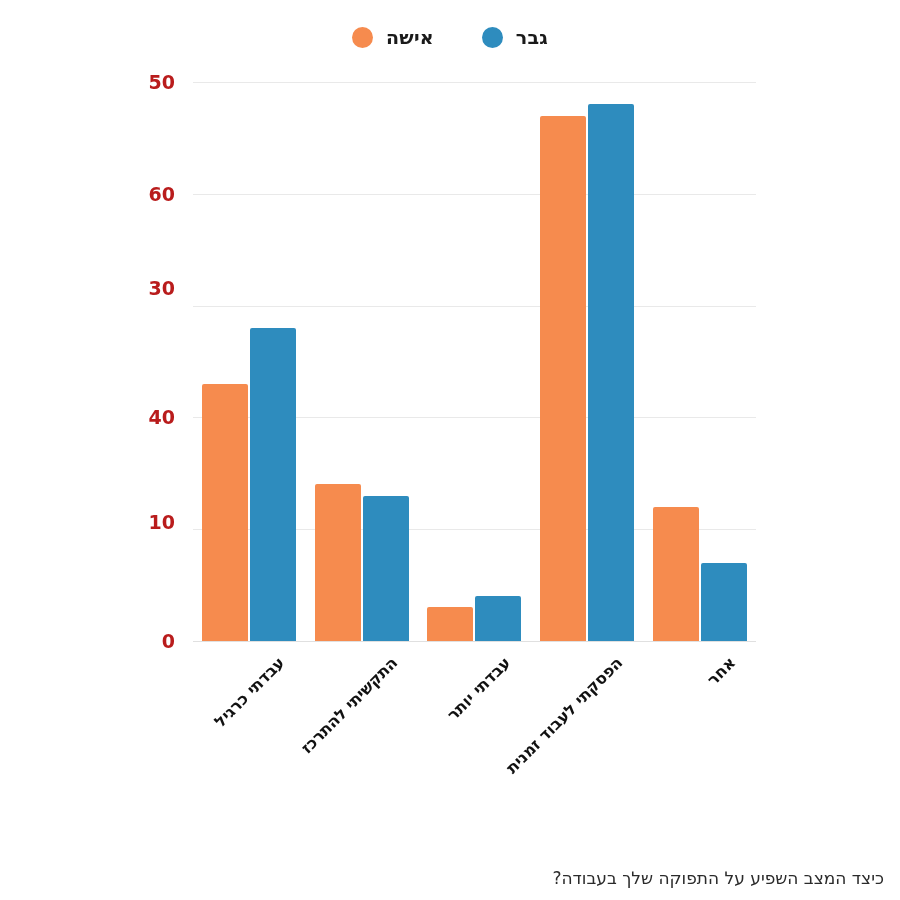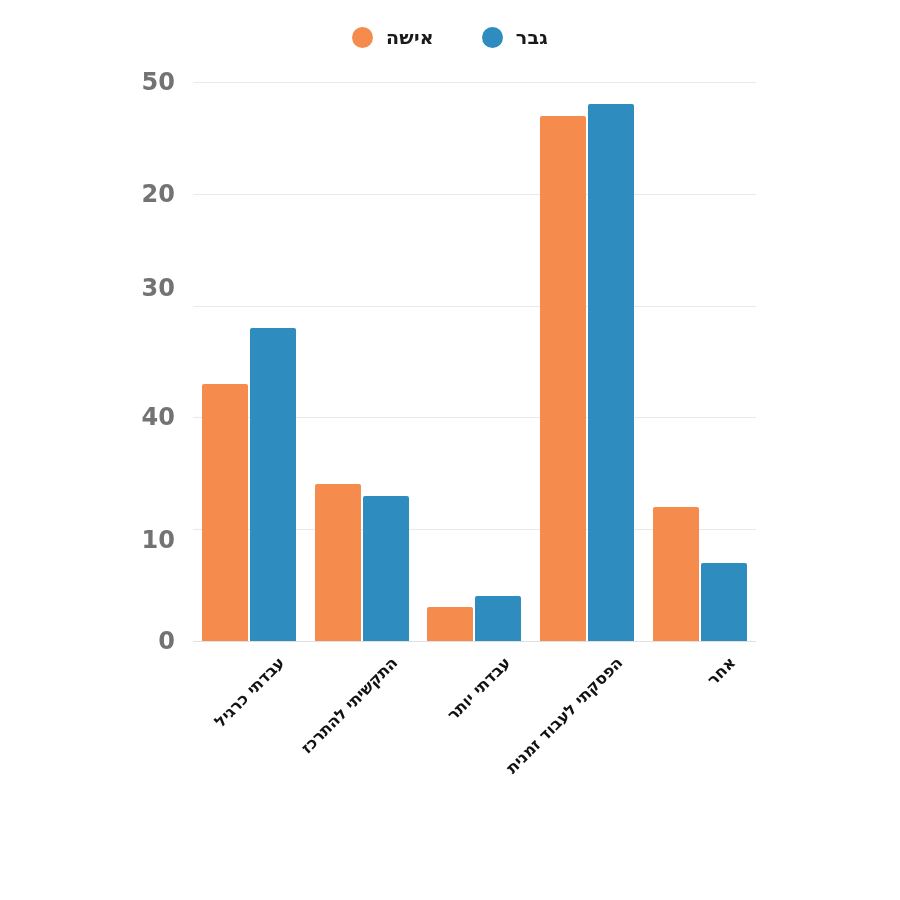--- a/index.html
+++ b/index.html
@@ -72,23 +72,23 @@
     background: #e9e9e9;
   }
   .gridline.baseline {
     background: #e0e0e0;
   }
 
   
   .ytick {
     position: absolute;
     right: 908px;           
-    font-size: 24px;
+    font-size: 19px;
     font-weight: 700;
-    color: #737373;
+    color: #b91c1c;
   }
   #yaxis {
     position: absolute;
     left: 0;
     top: 82px;
     width: 193px;
     height: 559px;
   }
   #yaxis .ytick {
     position: absolute;
@@ -164,24 +164,24 @@
       <span class="legend-label">אישה</span>
     </div>
     <div class="legend-item">
       <span class="legend-swatch" style="background: rgb(46, 140, 190);"></span>
       <span class="legend-label">גבר</span>
     </div>
   </div>
 
   <div id="yaxis">
       <div class="ytick" style="top: 559px;">0</div>
-      <div class="ytick" style="top: 458px;">10</div>
+      <div class="ytick" style="top: 440px;">10</div>
       <div class="ytick" style="top: 335.4px;">40</div>
       <div class="ytick" style="top: 206px;">30</div>
-      <div class="ytick" style="top: 111.8px;">20</div>
+      <div class="ytick" style="top: 111.8px;">60</div>
       <div class="ytick" style="top: 0px;">50</div>
     </div>
 
   <div id="plot">
     <div id="grid">
         <div class="gridline baseline" style="top: 559px; background: rgb(224, 224, 224);"></div>
         <div class="gridline" style="top: 447.2px; background: rgb(233, 233, 233);"></div>
         <div class="gridline" style="top: 335.4px; background: rgb(233, 233, 233);"></div>
         <div class="gridline" style="top: 223.6px; background: rgb(233, 233, 233);"></div>
         <div class="gridline" style="top: 111.8px; background: rgb(233, 233, 233);"></div>
@@ -212,14 +212,15 @@
   </div>
 
   <div id="xaxis">
       <div class="xtick" style="left: 82.3px; transform: translateX(-100%) rotate(-45deg); transform-origin: 100% 0%;">עבדתי כרגיל</div>
       <div class="xtick" style="left: 194.9px; transform: translateX(-100%) rotate(-45deg); transform-origin: 100% 0%;">התקשיתי להתרכז</div>
       <div class="xtick" style="left: 307.5px; transform: translateX(-100%) rotate(-45deg); transform-origin: 100% 0%;">עבדתי יותר</div>
       <div class="xtick" style="left: 420.1px; transform: translateX(-100%) rotate(-45deg); transform-origin: 100% 0%;">הפסקתי לעבוד זמנית</div>
       <div class="xtick" style="left: 532.7px; transform: translateX(-100%) rotate(-45deg); transform-origin: 100% 0%;">אחר</div>
     </div>
 
+  <div id="caption">כיצד המצב השפיע על התפוקה שלך בעבודה?</div>
 
 </div>
 
 </body></html>

